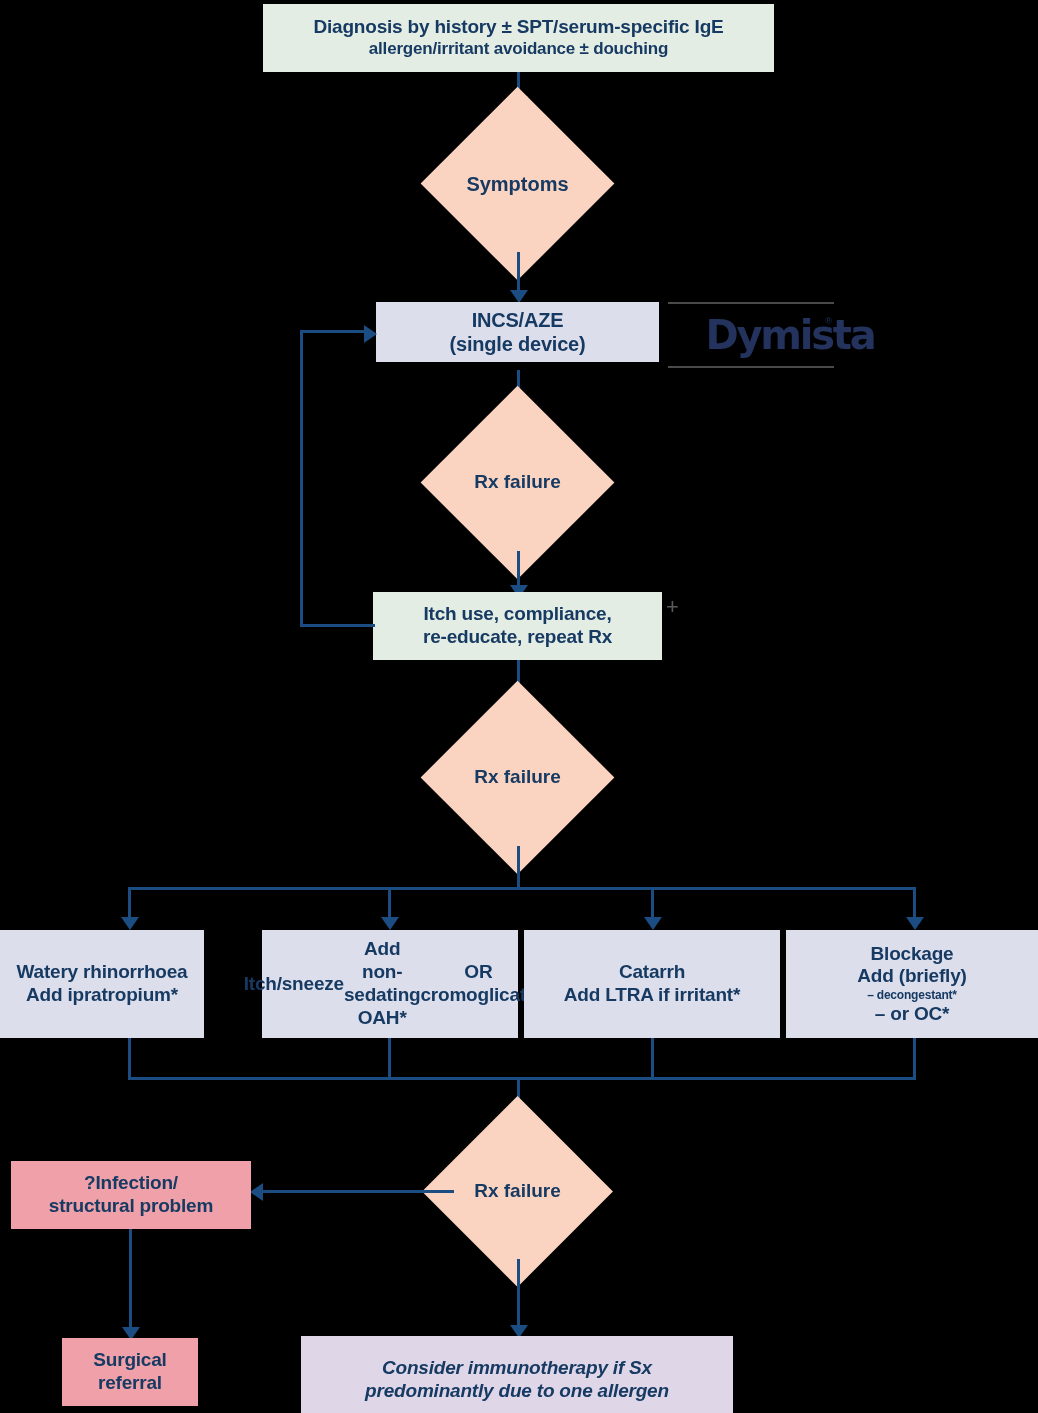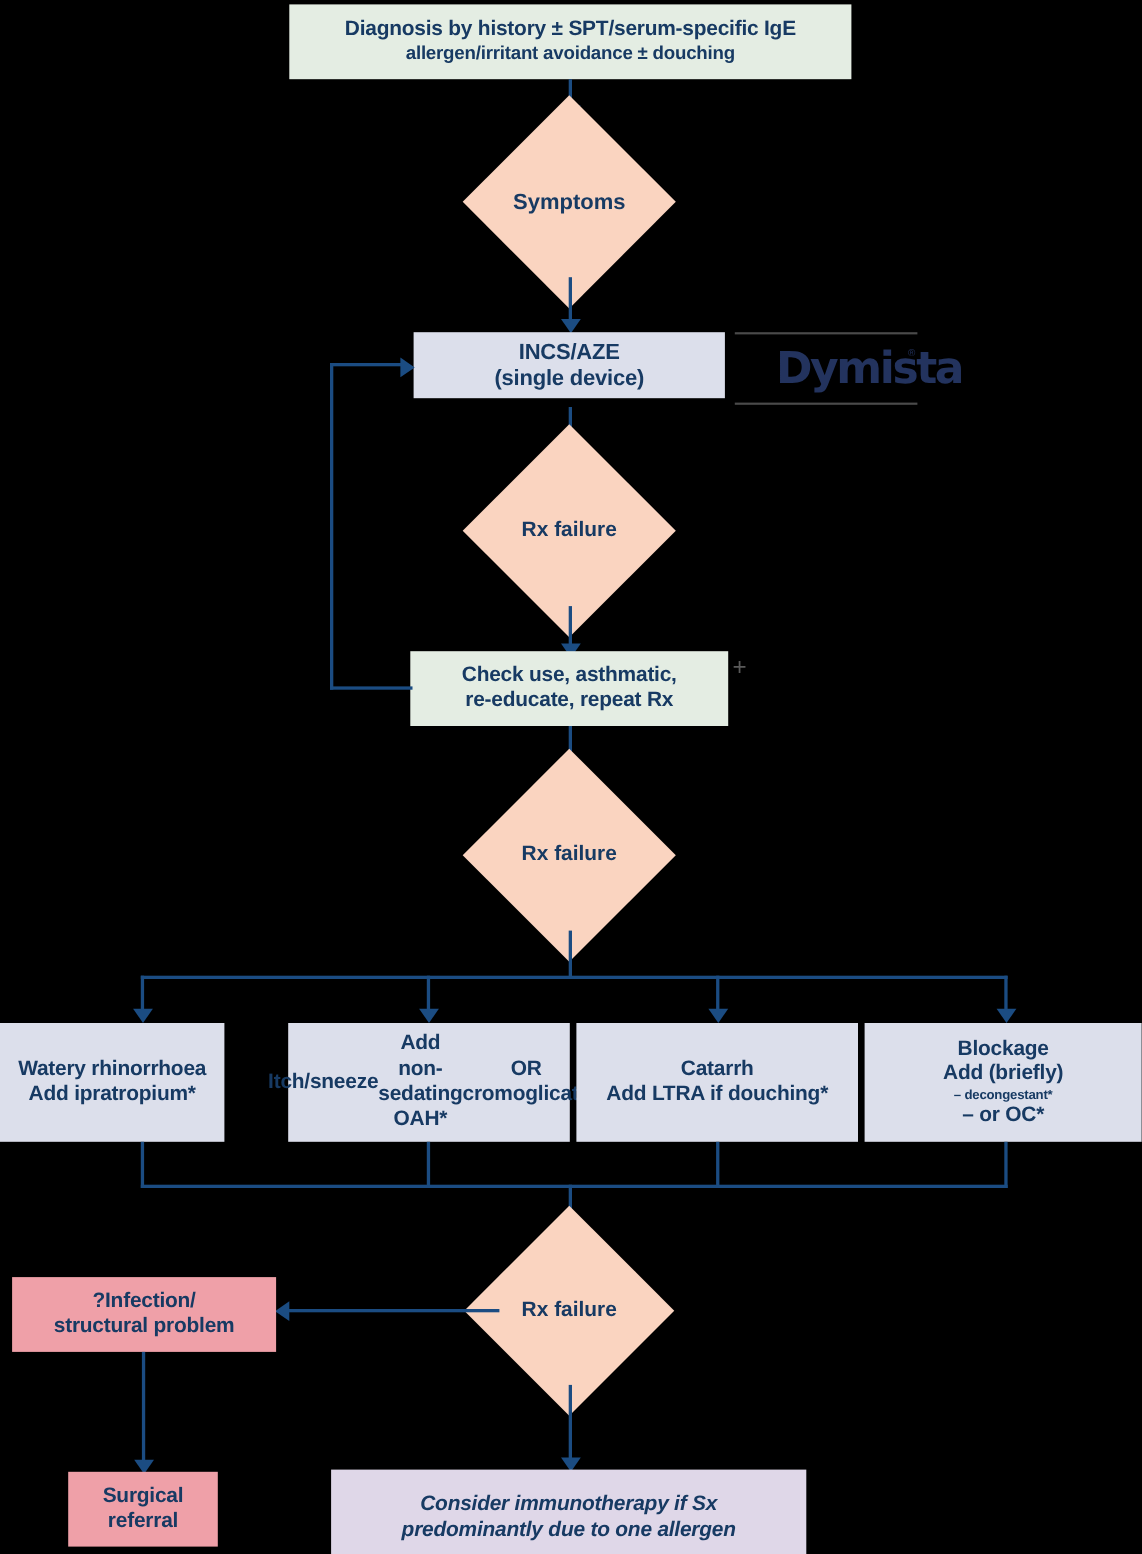--- a/index.html
+++ b/index.html
@@ -87,21 +87,21 @@
 
   <div class="dia" style="left:449px;top:414px;width:137px;height:137px;">
     <div class="shape"></div>
     <div class="lbl" style="font-size:19px;">Rx failure</div>
   </div>
 
   <div class="ln vl" style="left:517px;top:551px;height:40px;"></div>
   <div class="arrowdown" style="left:510px;top:585px;"></div>
 
   <div class="node box green" style="left:373px;top:592px;width:289px;height:68px;flex-direction:column;">
-    <div style="font-size:19px;">Check use, asthmatic,</div>
+    <div style="font-size:19px;">Itch use, compliance,</div>
     <div style="font-size:19px;">re-educate, repeat Rx</div>
   </div>
 
   <div class="plusmark" style="left:666px;top:594px;">+</div>
 
   <div class="ln hl" style="left:300px;top:624px;width:75px;"></div>
   <div class="ln vl" style="left:300px;top:330px;height:297px;"></div>
   <div class="ln hl" style="left:300px;top:330px;width:66px;"></div>
   <div class="arrowright" style="left:364px;top:325px;"></div>
 
@@ -134,21 +134,21 @@
   </div>
 
   <div class="node box bluegrey" style="left:262px;top:930px;width:256px;height:108px;flex-direction:row;">
     <div style="font-size:19px;">Itch/sneeze</div>
     <div style="font-size:19px;">Add non-sedating OAH*</div>
     <div style="font-size:19px;">OR cromoglicate</div>
   </div>
 
   <div class="node box bluegrey" style="left:524px;top:930px;width:256px;height:108px;flex-direction:column;">
     <div style="font-size:19px;">Catarrh</div>
-    <div style="font-size:19px;">Add LTRA if douching*</div>
+    <div style="font-size:19px;">Add LTRA if irritant*</div>
   </div>
 
   <div class="node box bluegrey" style="left:786px;top:930px;width:252px;height:108px;flex-direction:column;">
     <div style="font-size:19px;">Blockage</div>
     <div style="font-size:19px;">Add (briefly)</div>
     <div style="font-size:12px;">– decongestant*</div>
     <div style="font-size:19px;">– or OC*</div>
   </div>
 
   <div class="ln vl" style="left:128px;top:1038px;height:42px;"></div>

